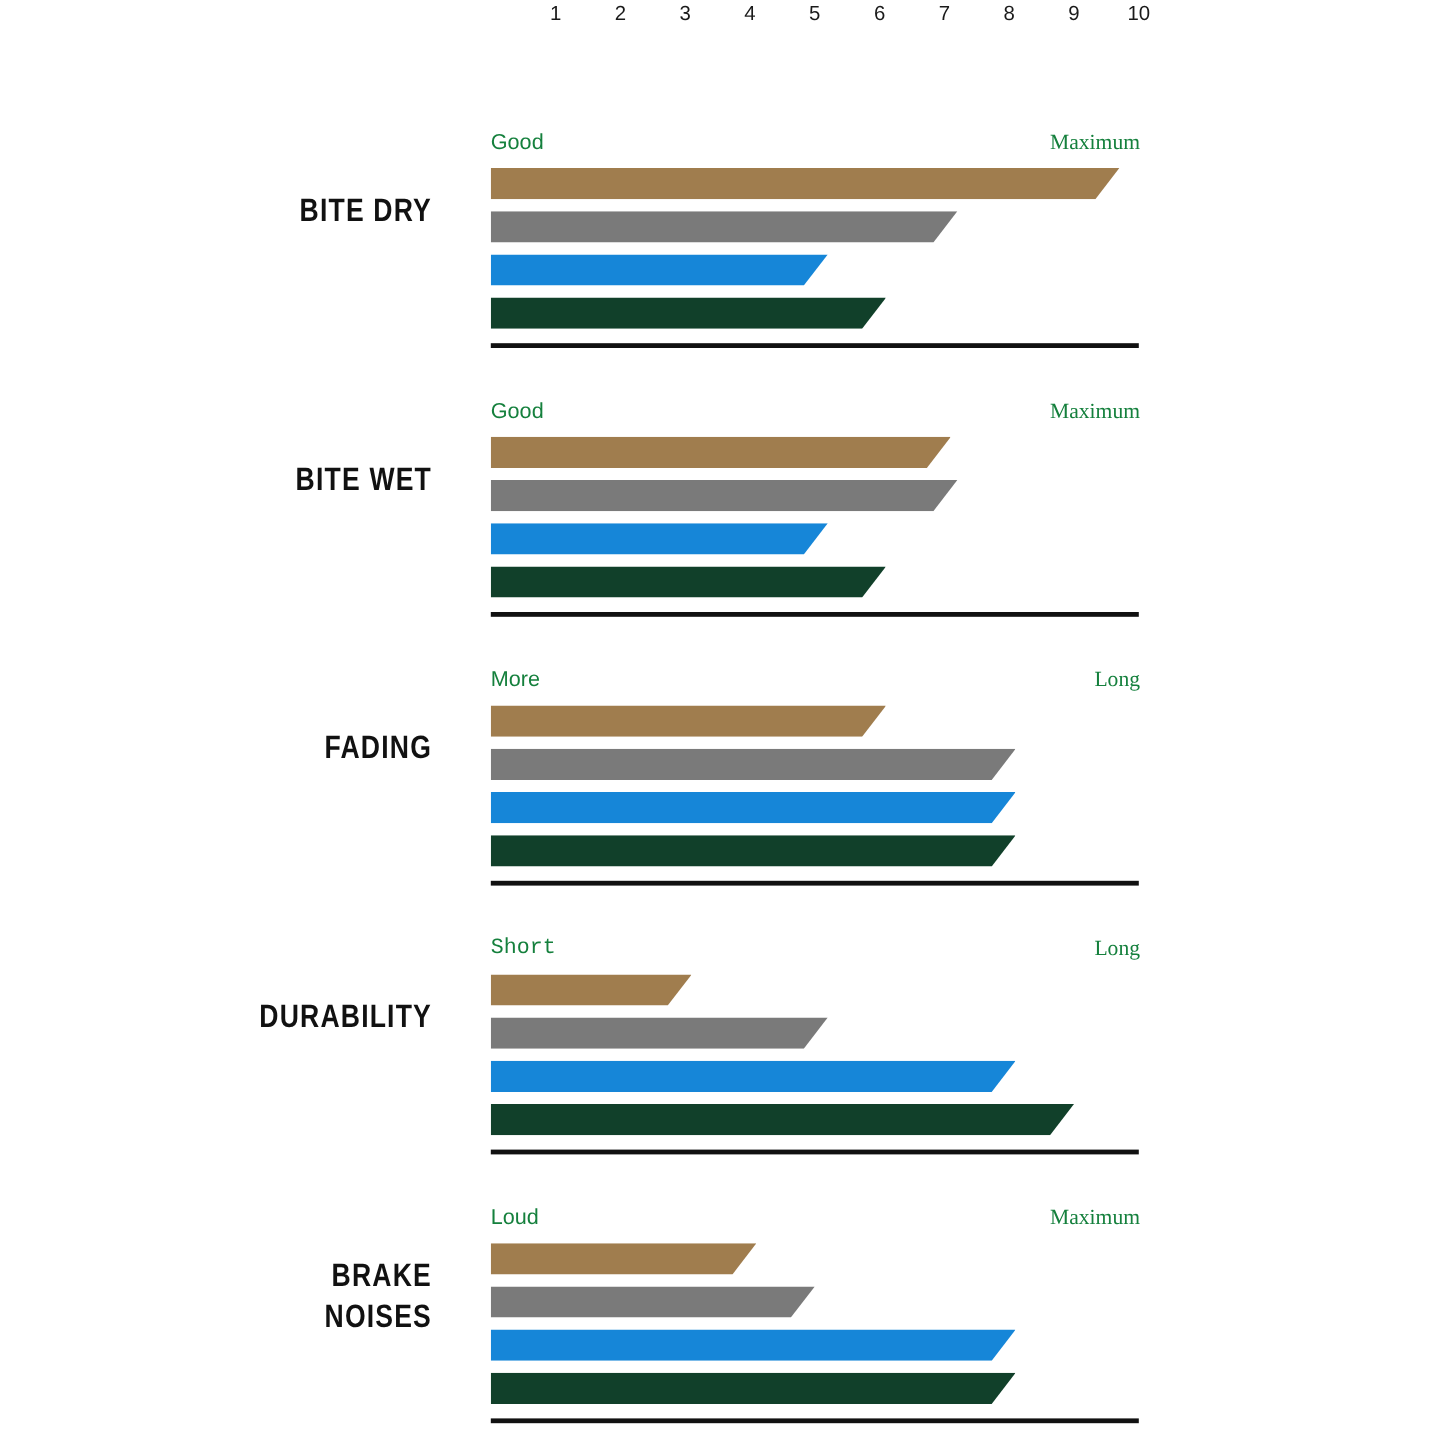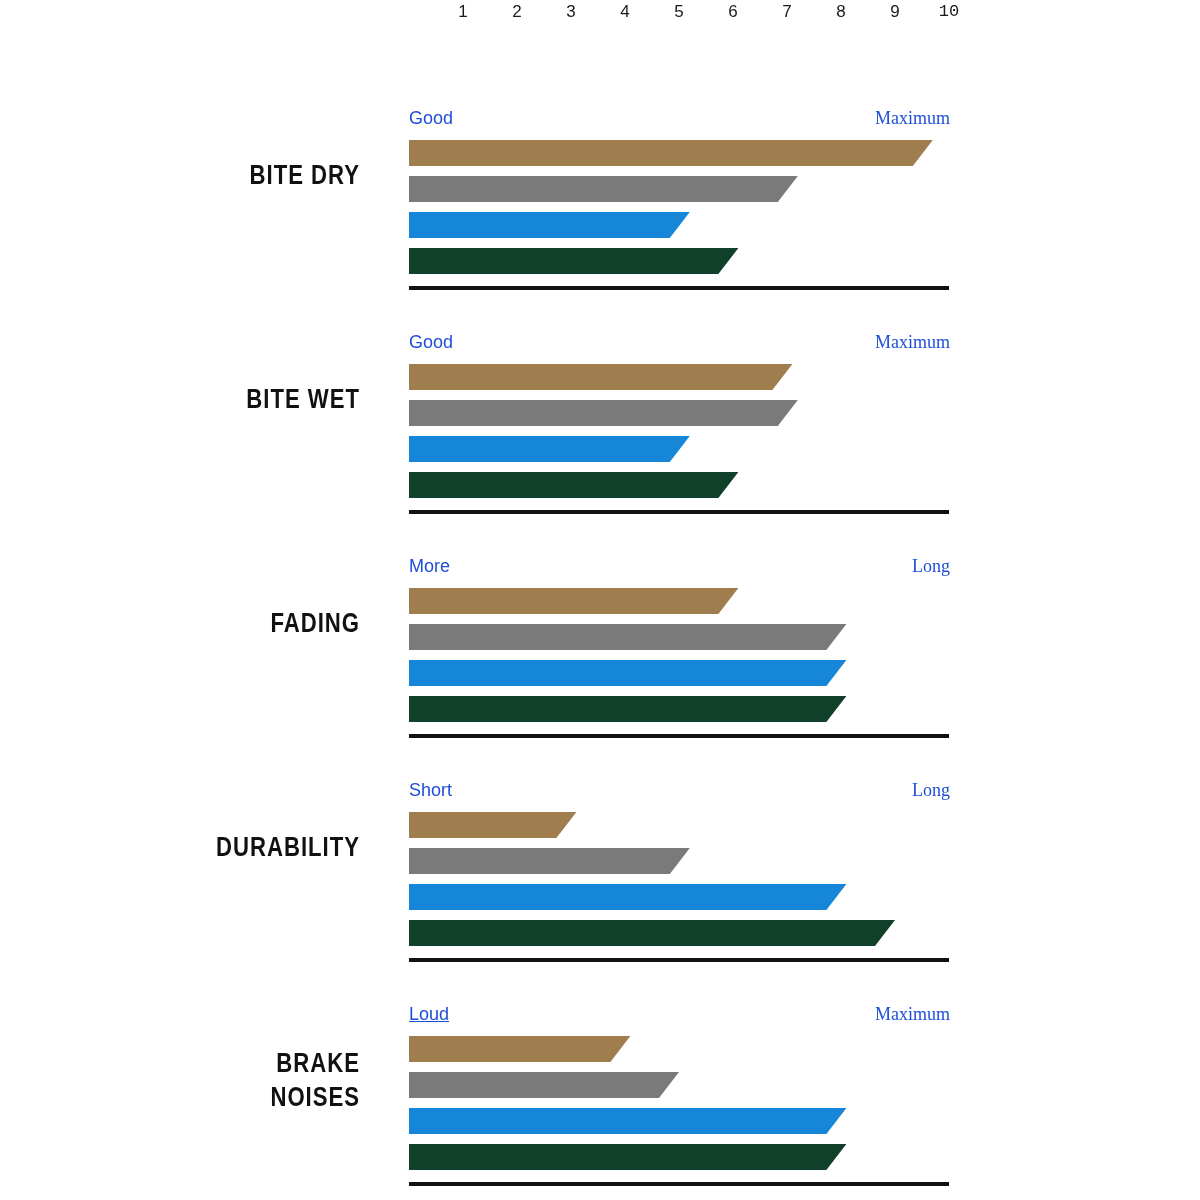--- a/index.html
+++ b/index.html
@@ -51,21 +51,21 @@
     letter-spacing: 1.2px;
     color: #111111;
     line-height: 34px;
     text-transform: uppercase;
     transform: scaleX(0.82);
     transform-origin: right center;
   }
   .endcap {
     position: absolute;
     font-size: 18px;
-    color: #1d4ed8;
+    color: #15803d;
     font-family: "Liberation Sans", sans-serif;
   }
   .endcap.left  { left: 409px; }
   .endcap.right { right: 250px; font-family: Liberation Serif, serif; }
   .bar-wrap {
     position: absolute;
     left: 409px;
     height: 26px;
   }
   .bar {
@@ -87,21 +87,21 @@
 <div id="scale-row">
     <div class="scale-tick" style="left: 448px;">1</div>
     <div class="scale-tick" style="left: 502px;">2</div>
     <div class="scale-tick" style="left: 556px;">3</div>
     <div class="scale-tick" style="left: 610px;">4</div>
     <div class="scale-tick" style="left: 664px;">5</div>
     <div class="scale-tick" style="left: 718px;">6</div>
     <div class="scale-tick" style="left: 772px;">7</div>
     <div class="scale-tick" style="left: 826px;">8</div>
     <div class="scale-tick" style="left: 880px;">9</div>
-    <div class="scale-tick" style="left: 934px; font-family: Liberation Mono, monospace;">10</div>
+    <div class="scale-tick" style="left: 934px;">10</div>
   </div>
 <div id="chart-body">
     <div class="group" style="top: 108px; height: 188px;">
       <div class="endcap left" style="top: 0px;">Good</div>
       <div class="endcap right" style="top: 0px;">Maximum</div>
       <div class="group-label" style="top: 50px;">BITE DRY</div>
       <div class="bar-wrap" style="top: 32px; width: 523.8px;">
         <svg class="bar" viewBox="0 0 523.8 26" preserveAspectRatio="none">
           <polygon points="0,0 523.8,0 503.8,26 0,26" fill="#a07d4e"></polygon>
         </svg>
@@ -169,21 +169,21 @@
         </svg>
       </div>
       <div class="bar-wrap" style="top: 140px; width: 437.4px;">
         <svg class="bar" viewBox="0 0 437.4 26" preserveAspectRatio="none">
           <polygon points="0,0 437.4,0 417.4,26 0,26" fill="#11402a"></polygon>
         </svg>
       </div>
       <div class="baseline" style="top: 178px;"></div>
     </div>
     <div class="group" style="top: 780px; height: 188px;">
-      <div class="endcap left" style="top: 0px;">Short</div>
+      <div class="endcap left" style="top: 0px; font-family: Liberation Mono, monospace;">Short</div>
       <div class="endcap right" style="top: 0px;">Long</div>
       <div class="group-label" style="top: 50px;">DURABILITY</div>
       <div class="bar-wrap" style="top: 32px; width: 167.4px;">
         <svg class="bar" viewBox="0 0 167.4 26" preserveAspectRatio="none">
           <polygon points="0,0 167.4,0 147.4,26 0,26" fill="#a07d4e"></polygon>
         </svg>
       </div>
       <div class="bar-wrap" style="top: 68px; width: 280.8px;">
         <svg class="bar" viewBox="0 0 280.8 26" preserveAspectRatio="none">
           <polygon points="0,0 280.8,0 260.8,26 0,26" fill="#7a7a7a"></polygon>
@@ -195,21 +195,21 @@
         </svg>
       </div>
       <div class="bar-wrap" style="top: 140px; width: 486px;">
         <svg class="bar" viewBox="0 0 486.0 26" preserveAspectRatio="none">
           <polygon points="0,0 486.0,0 466.0,26 0,26" fill="#11402a"></polygon>
         </svg>
       </div>
       <div class="baseline" style="top: 178px;"></div>
     </div>
     <div class="group" style="top: 1004px; height: 188px;">
-      <div class="endcap left" style="top: 0px; text-decoration: underline;">Loud</div>
+      <div class="endcap left" style="top: 0px;">Loud</div>
       <div class="endcap right" style="top: 0px;">Maximum</div>
       <div class="group-label" style="top: 42px;">BRAKE<br>NOISES</div>
       <div class="bar-wrap" style="top: 32px; width: 221.4px;">
         <svg class="bar" viewBox="0 0 221.4 26" preserveAspectRatio="none">
           <polygon points="0,0 221.4,0 201.4,26 0,26" fill="#a07d4e"></polygon>
         </svg>
       </div>
       <div class="bar-wrap" style="top: 68px; width: 270px;">
         <svg class="bar" viewBox="0 0 270.0 26" preserveAspectRatio="none">
           <polygon points="0,0 270.0,0 250.0,26 0,26" fill="#7a7a7a"></polygon>

